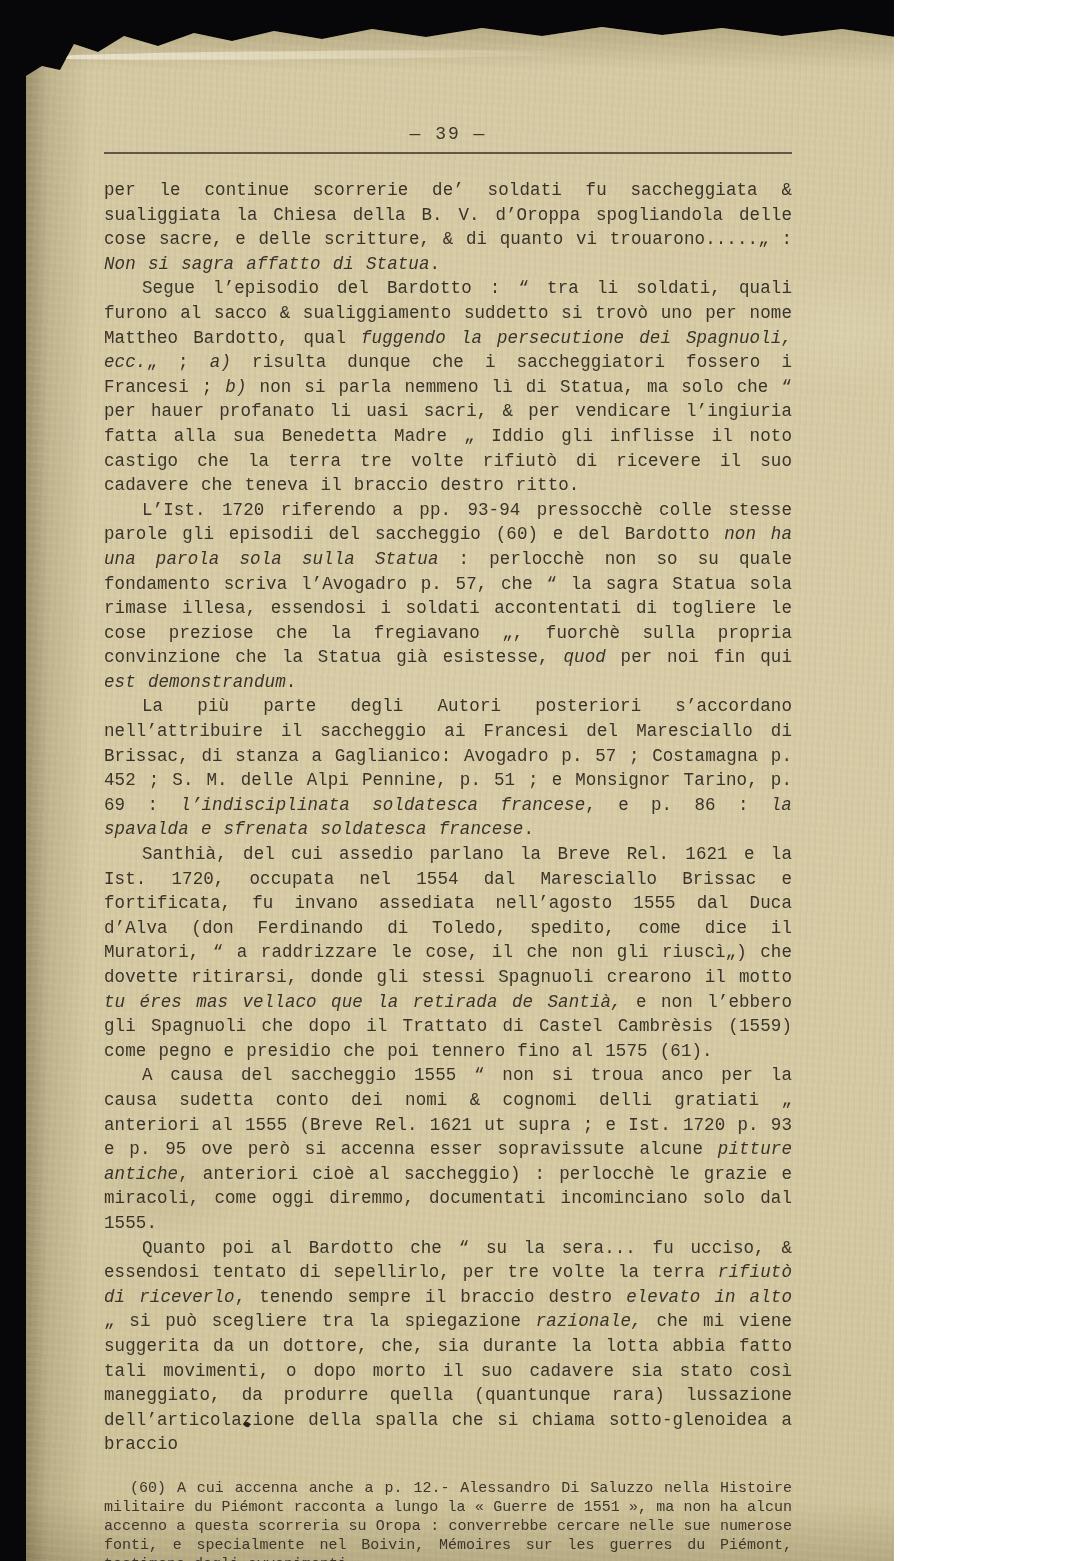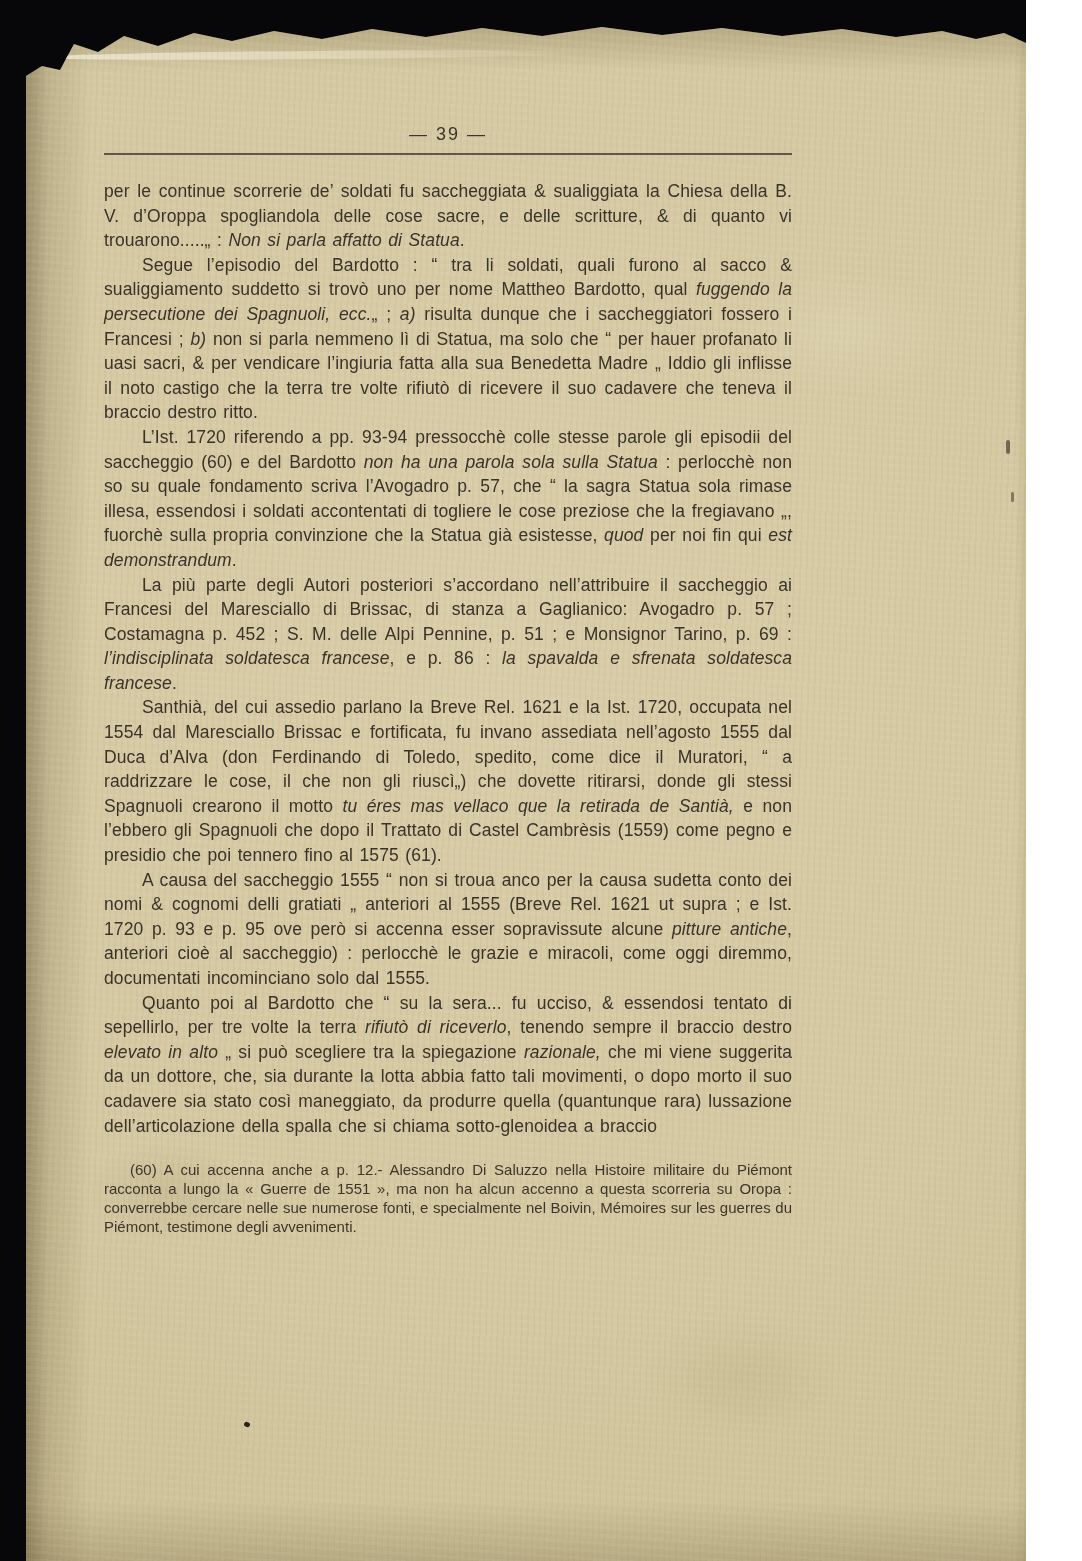--- a/index.html
+++ b/index.html
@@ -1,22 +1,22 @@
 <!DOCTYPE html>
 <html><head>
 <meta charset="utf-8">
 <style>
   html, body { margin: 0; padding: 0; }
   .scene {
     position: relative;
-    width: 1026px;
+    width: 894px;
     height: 1561px;
     background: #07070a;
     overflow: hidden;
-    font-family: Liberation Sans, sans-serif;
+    font-family: Liberation Mono, monospace;
   }
   .paper {
     position: absolute;
     left: 26px;
     top: 24px;
     width: 1022px;
     height: 1537px;
     clip-path: polygon(
       0px 52px, 16px 42px, 34px 46px, 48px 20px, 72px 28px, 98px 12px,
       132px 22px, 168px 9px, 206px 17px, 248px 7px, 296px 15px, 346px 5px,
@@ -129,21 +129,21 @@
   <div class="paper">
     <div class="edge-highlight"></div>
     <div class="paper-texture"></div>
 
     <div class="content">
       <div class="pagenum-block">
         <span class="pagenum">— 39 —</span>
         <div class="rule"></div>
       </div>
 
-      <p class="body first"><span>per le continue scorrerie de’ soldati fu saccheggiata &amp; sualiggiata la Chiesa della B. V. d’Oroppa spogliandola delle cose sacre, e delle scritture, &amp; di quanto vi trouarono.....„ : </span><em>Non si parla affatto di Statua</em><span>.</span></p>
+      <p class="body first"><span>per le continue scorrerie de’ soldati fu saccheggiata &amp; sualiggiata la Chiesa della B. V. d’Oroppa spogliandola delle cose sacre, e delle scritture, &amp; di quanto vi trouarono.....„ : </span><em>Non si sagra affatto di Statua</em><span>.</span></p>
       <p class="body indent"><span>Segue l’episodio del Bardotto : “ tra li soldati, quali furono al sacco &amp; sualiggiamento suddetto si trovò uno per nome Mattheo Bardotto, qual </span><em>fuggendo la persecutione dei Spagnuoli, ecc.</em><span>„ ; </span><em>a)</em><span> risulta dunque che i saccheggiatori fossero i Francesi ; </span><em>b)</em><span> non si parla nemmeno lì di Statua, ma solo che “ per hauer profanato li uasi sacri, &amp; per vendicare l’ingiuria fatta alla sua Benedetta Madre „ Iddio gli inflisse il noto castigo che la terra tre volte rifiutò di ricevere il suo cadavere che teneva il braccio destro ritto.</span></p>
       <p class="body indent"><span>L’Ist. 1720 riferendo a pp. 93-94 pressocchè colle stesse parole gli episodii del saccheggio (60) e del Bardotto </span><em>non ha una parola sola sulla Statua</em><span> : perlocchè non so su quale fondamento scriva l’Avogadro p. 57, che “ la sagra Statua sola rimase illesa, essendosi i soldati accontentati di togliere le cose preziose che la fregiavano „, fuorchè sulla propria convinzione che la Statua già esistesse, </span><em>quod</em><span> per noi fin qui </span><em>est demonstrandum</em><span>.</span></p>
       <p class="body indent"><span>La più parte degli Autori posteriori s’accordano nell’attribuire il saccheggio ai Francesi del Maresciallo di Brissac, di stanza a Gaglianico: Avogadro p. 57 ; Costamagna p. 452 ; S. M. delle Alpi Pennine, p. 51 ; e Monsignor Tarino, p. 69 : </span><em>l’indisciplinata soldatesca francese</em><span>, e p. 86 : </span><em>la spavalda e sfrenata soldatesca francese</em><span>.</span></p>
       <p class="body indent"><span>Santhià, del cui assedio parlano la Breve Rel. 1621 e la Ist. 1720, occupata nel 1554 dal Maresciallo Brissac e fortificata, fu invano assediata nell’agosto 1555 dal Duca d’Alva (don Ferdinando di Toledo, spedito, come dice il Muratori, “ a raddrizzare le cose, il che non gli riuscì„) che dovette ritirarsi, donde gli stessi Spagnuoli crearono il motto </span><em>tu éres mas vellaco que la retirada de Santià,</em><span> e non l’ebbero gli Spagnuoli che dopo il Trattato di Castel Cambrèsis (1559) come pegno e presidio che poi tennero fino al 1575 (61).</span></p>
       <p class="body indent"><span>A causa del saccheggio 1555 “ non si troua anco per la causa sudetta conto dei nomi &amp; cognomi delli gratiati „ anteriori al 1555 (Breve Rel. 1621 ut supra ; e Ist. 1720 p. 93 e p. 95 ove però si accenna esser sopravissute alcune </span><em>pitture antiche</em><span>, anteriori cioè al saccheggio) : perlocchè le grazie e miracoli, come oggi diremmo, documentati incominciano solo dal 1555.</span></p>
       <p class="body indent"><span>Quanto poi al Bardotto che “ su la sera... fu ucciso, &amp; essendosi tentato di sepellirlo, per tre volte la terra </span><em>rifiutò di riceverlo</em><span>, tenendo sempre il braccio destro </span><em>elevato in alto</em><span> „ si può scegliere tra la spiegazione </span><em>razionale,</em><span> che mi viene suggerita da un dottore, che, sia durante la lotta abbia fatto tali movimenti, o dopo morto il suo cadavere sia stato così maneggiato, da produrre quella (quantunque rara) lussazione dell’articolazione della spalla che si chiama sotto-glenoidea a braccio</span></p>
 
       <div class="footnotes">
         <p class="fn"><span>(60) A cui accenna anche a p. 12.- Alessandro Di Saluzzo nella Histoire militaire du Piémont racconta a lungo la « Guerre de 1551 », ma non ha alcun accenno a questa scorreria su Oropa : converrebbe cercare nelle sue numerose fonti, e specialmente nel Boivin, Mémoires sur les guerres du Piémont, testimone degli avvenimenti.</span></p>
       </div>

